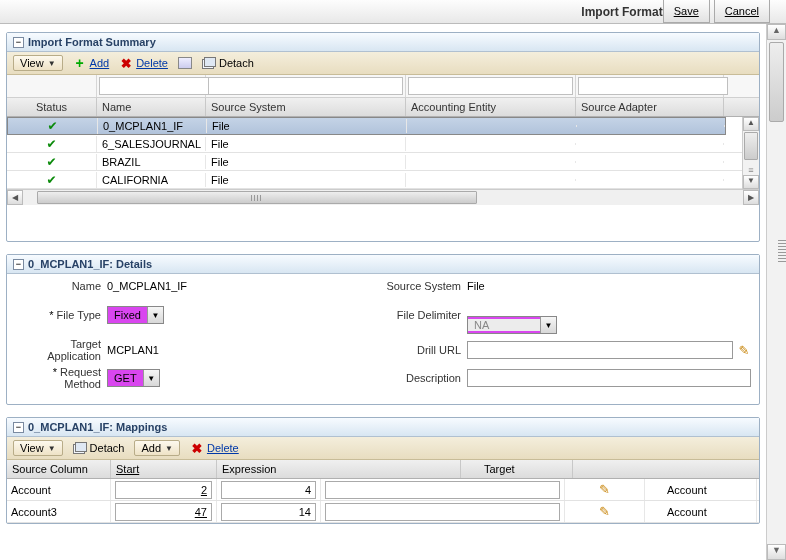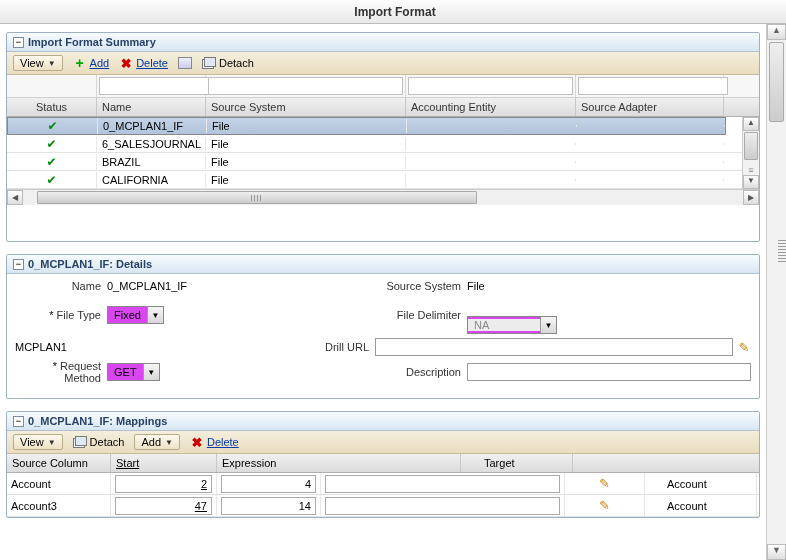--- a/index.html
+++ b/index.html
@@ -1,19 +1,19 @@
 <!DOCTYPE html>
 <html><head>
 <meta charset="utf-8">
 <style>
   * { box-sizing: border-box; margin: 0; padding: 0; font-family: Tahoma, Arial, sans-serif; font-size: 11px; }
   body { background: #fff; width: 786px; height: 560px; overflow: hidden; position: relative; }
   
   
-  .titlebar { display: flex; align-items: center; justify-content: center; height: 24px; background: linear-gradient(#fdfdfd, #e8e8e8); border-bottom: 1px solid #bbb; padding: 0 4px; }
+  .titlebar { display: flex; align-items: center; justify-content: flex-end; height: 24px; background: linear-gradient(#fdfdfd, #e8e8e8); border-bottom: 1px solid #bbb; padding: 0 16px; }
   .titlebar .title { font-weight: bold; font-size: 12px; color: #333; padding-left: 4px; }
   .titlebar .btns { display: flex; gap: 4px; align-items: stretch; height: 100%; }
   .titlebar .tbbtn { display: flex; align-items: center; padding: 0 10px; border: 1px solid #aaa; border-top: none; background: linear-gradient(#fdfdfd,#e2e2e2); text-decoration: underline; color: #000; cursor: pointer; }
   
   
   .main { position: absolute; top: 24px; left: 0; right: 20px; bottom: 0; padding: 8px 6px; overflow: hidden; }
   .vscroll-outer { position:absolute; right:0; top:24px; width:20px; bottom:0; background:#f2f2f2; border-left:1px solid #ccc; display:flex; flex-direction:column; }
   .vscroll-outer .arrow { height:16px; text-align:center; font-size:9px; color:#666; background:linear-gradient(#fff,#ddd); border:1px solid #bbb; }
   .vscroll-outer .track { flex:1; position:relative; }
   .vscroll-outer .thumb { position:absolute; left:2px; right:2px; top:2px; height:80px; background:linear-gradient(#eee,#ccc); border:1px solid #aaa; border-radius:2px; }
@@ -97,20 +97,24 @@
   .map-row .mcell { border-right:1px solid #e7e7e7; padding:1px 4px; display:flex; align-items:center; height:100%; }
   .m-sc{width:104px;} .m-st{width:106px;text-decoration:underline;} .m-ln{width:104px;} .m-ex{width:244px;} .m-ae{width:80px;justify-content:center;} .m-tg{width:94px;margin-left:18px;}
   .num-in { border:1px solid #aaa; background:#fff; width:100%; height:18px; text-align:right; padding:0 4px; }
   .txt-in { border:1px solid #aaa; background:#fff; width:100%; height:18px; padding:0 4px; }
 </style>
 </head>
 <body>
 
 <div class="titlebar">
   <div class="title">Import Format</div>
+  <div class="btns">
+    <div class="tbbtn">Save</div>
+    <div class="tbbtn">Cancel</div>
+  </div>
 </div>
 
 <div class="vscroll-outer">
   <div class="arrow">▲</div>
   <div class="track">
       <div class="thumb"></div>
     </div>
   <div class="arrow">▼</div>
   <div class="grip2"></div>
 </div>
@@ -244,20 +248,21 @@
         </div>
         <div class="lab lab2">File Delimiter</div>
         <div class="val2">
           <div class="sel disabled" style="width:90px;margin-top:20px;">
             <span style="flex:1">NA</span>
             <div class="btn">▼</div>
           </div>
         </div>
       </div>
       <div class="form-row">
+        <div class="lab lab1">Target Application</div>
         <div class="val1">MCPLAN1</div>
         <div class="lab lab2">Drill URL</div>
         <div class="val2">
           <input class="txt" value="" style="">
           <span class="icon icon-pencil">✎</span>
         </div>
       </div>
       <div class="form-row">
         <div class="lab lab1 req">Request Method</div>
         <div class="val1">

